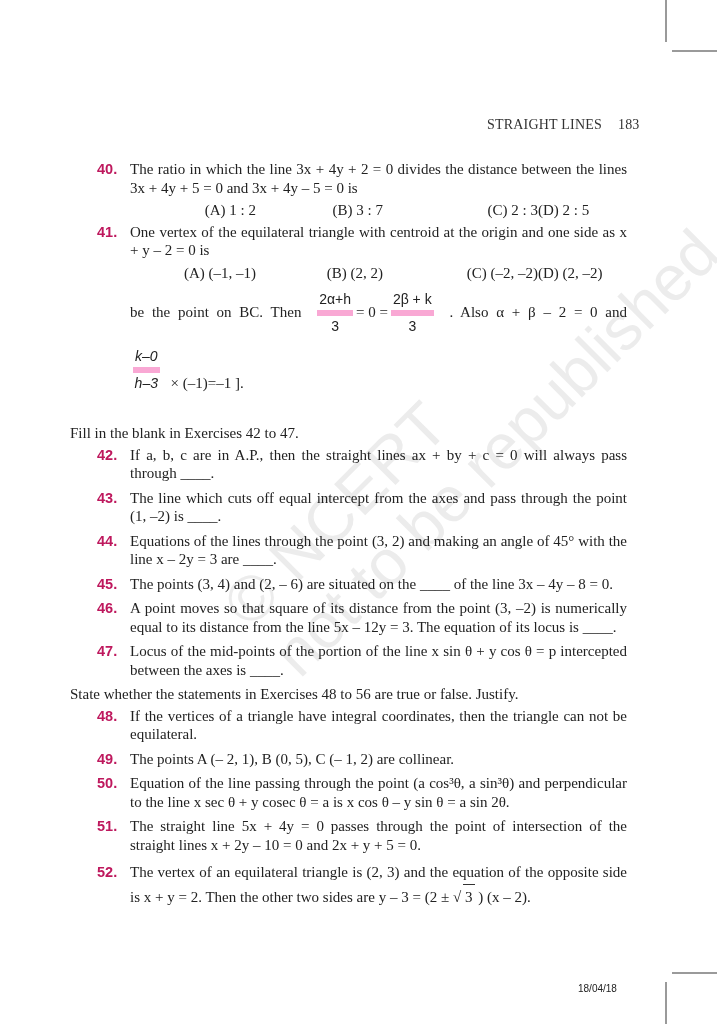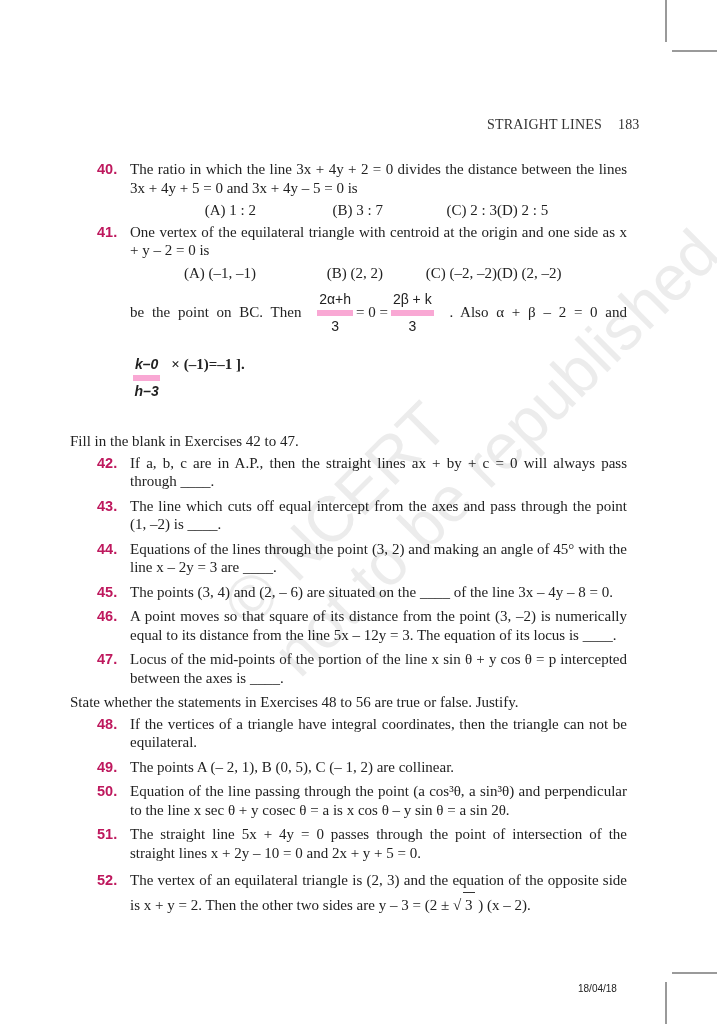--- a/index.html
+++ b/index.html
@@ -8,21 +8,21 @@
   .crop { position: absolute; background: #9a9a9a; }
   .running-head { position: absolute; top: 117px; left: 487px; font-size: 14px; letter-spacing: 0.2px; color: #333; }
   .running-head .pg { margin-left: 16px; }
   .content { position: absolute; left: 87px; top: 160px; width: 540px; font-size: 15px; line-height: 18.5px; }
   .q { position: relative; padding-left: 43px; text-align: justify; }
   .q .num { position: absolute; left: 10px; top: 0; color: #be185d; font-weight: bold; font-family: "Liberation Sans", sans-serif; font-size: 14.5px; }
   .opts { display: flex; padding-left: 43px; margin: 4px 0 3px; }
   .opts span { display: inline-block; text-align: right; }
   .opts span:nth-child(1) { width: 126px; }
   .opts span:nth-child(2) { width: 127px; }
-  .opts span:nth-child(3) { width: 114px; }
+  .opts span:nth-child(3) { width: 114px; margin-left: 41px; }
   .hint { padding-left: 43px; text-align: justify; }
   .frac { display: inline-flex; flex-direction: column; align-items: center; vertical-align: middle; margin: 0 3px; font-family: "Liberation Sans", sans-serif; font-size: 14px; }
   .frac .n { border-bottom: 6px solid #f9a8d4; padding: 0 2px 1px; }
   .frac .d { padding-top: 1px; }
   .section-intro { margin: 6px 0 3px; }
   .gap { height: 6px; }
   .watermark { position: absolute; left: 210px; top: 590px; transform: rotate(-45deg); transform-origin: left top;
                font-family: "Liberation Sans", sans-serif; color: rgba(150,150,150,0.18); font-size: 64px; line-height: 70px; white-space: nowrap; pointer-events: none; }
   .footer-date { position: absolute; left: 578px; top: 983px; font-family: "Liberation Sans", sans-serif; font-size: 10px; color: #222; }
   .sqrt { display: inline-block; border-top: 1px solid #333; padding: 0 2px; margin-left: 2px; }
@@ -77,21 +77,21 @@
             <span class="d">3</span>
           </span>
         <span>= 0 =</span>
         <span class="frac">
             <span class="n">2β + k</span>
             <span class="d">3</span>
           </span>
       </span>
       <span style="word-spacing:4px;">. Also α + β – 2 = 0 and</span>
     </div>
-    <div style="margin-top:20px; display:flex; align-items:flex-start;font-weight:bold;">
+    <div style="margin-top:12px; display:flex; align-items:flex-end;">
       <span class="frac">
           <span class="n" style="font-style:italic;">k–0</span>
           <span class="d" style="font-style:italic;">h–3</span>
         </span>
       <span style="margin-left:8px;">× (–1)=–1 ].</span>
     </div>
   </div>
 
   <div style="height:26px;"></div>
 

